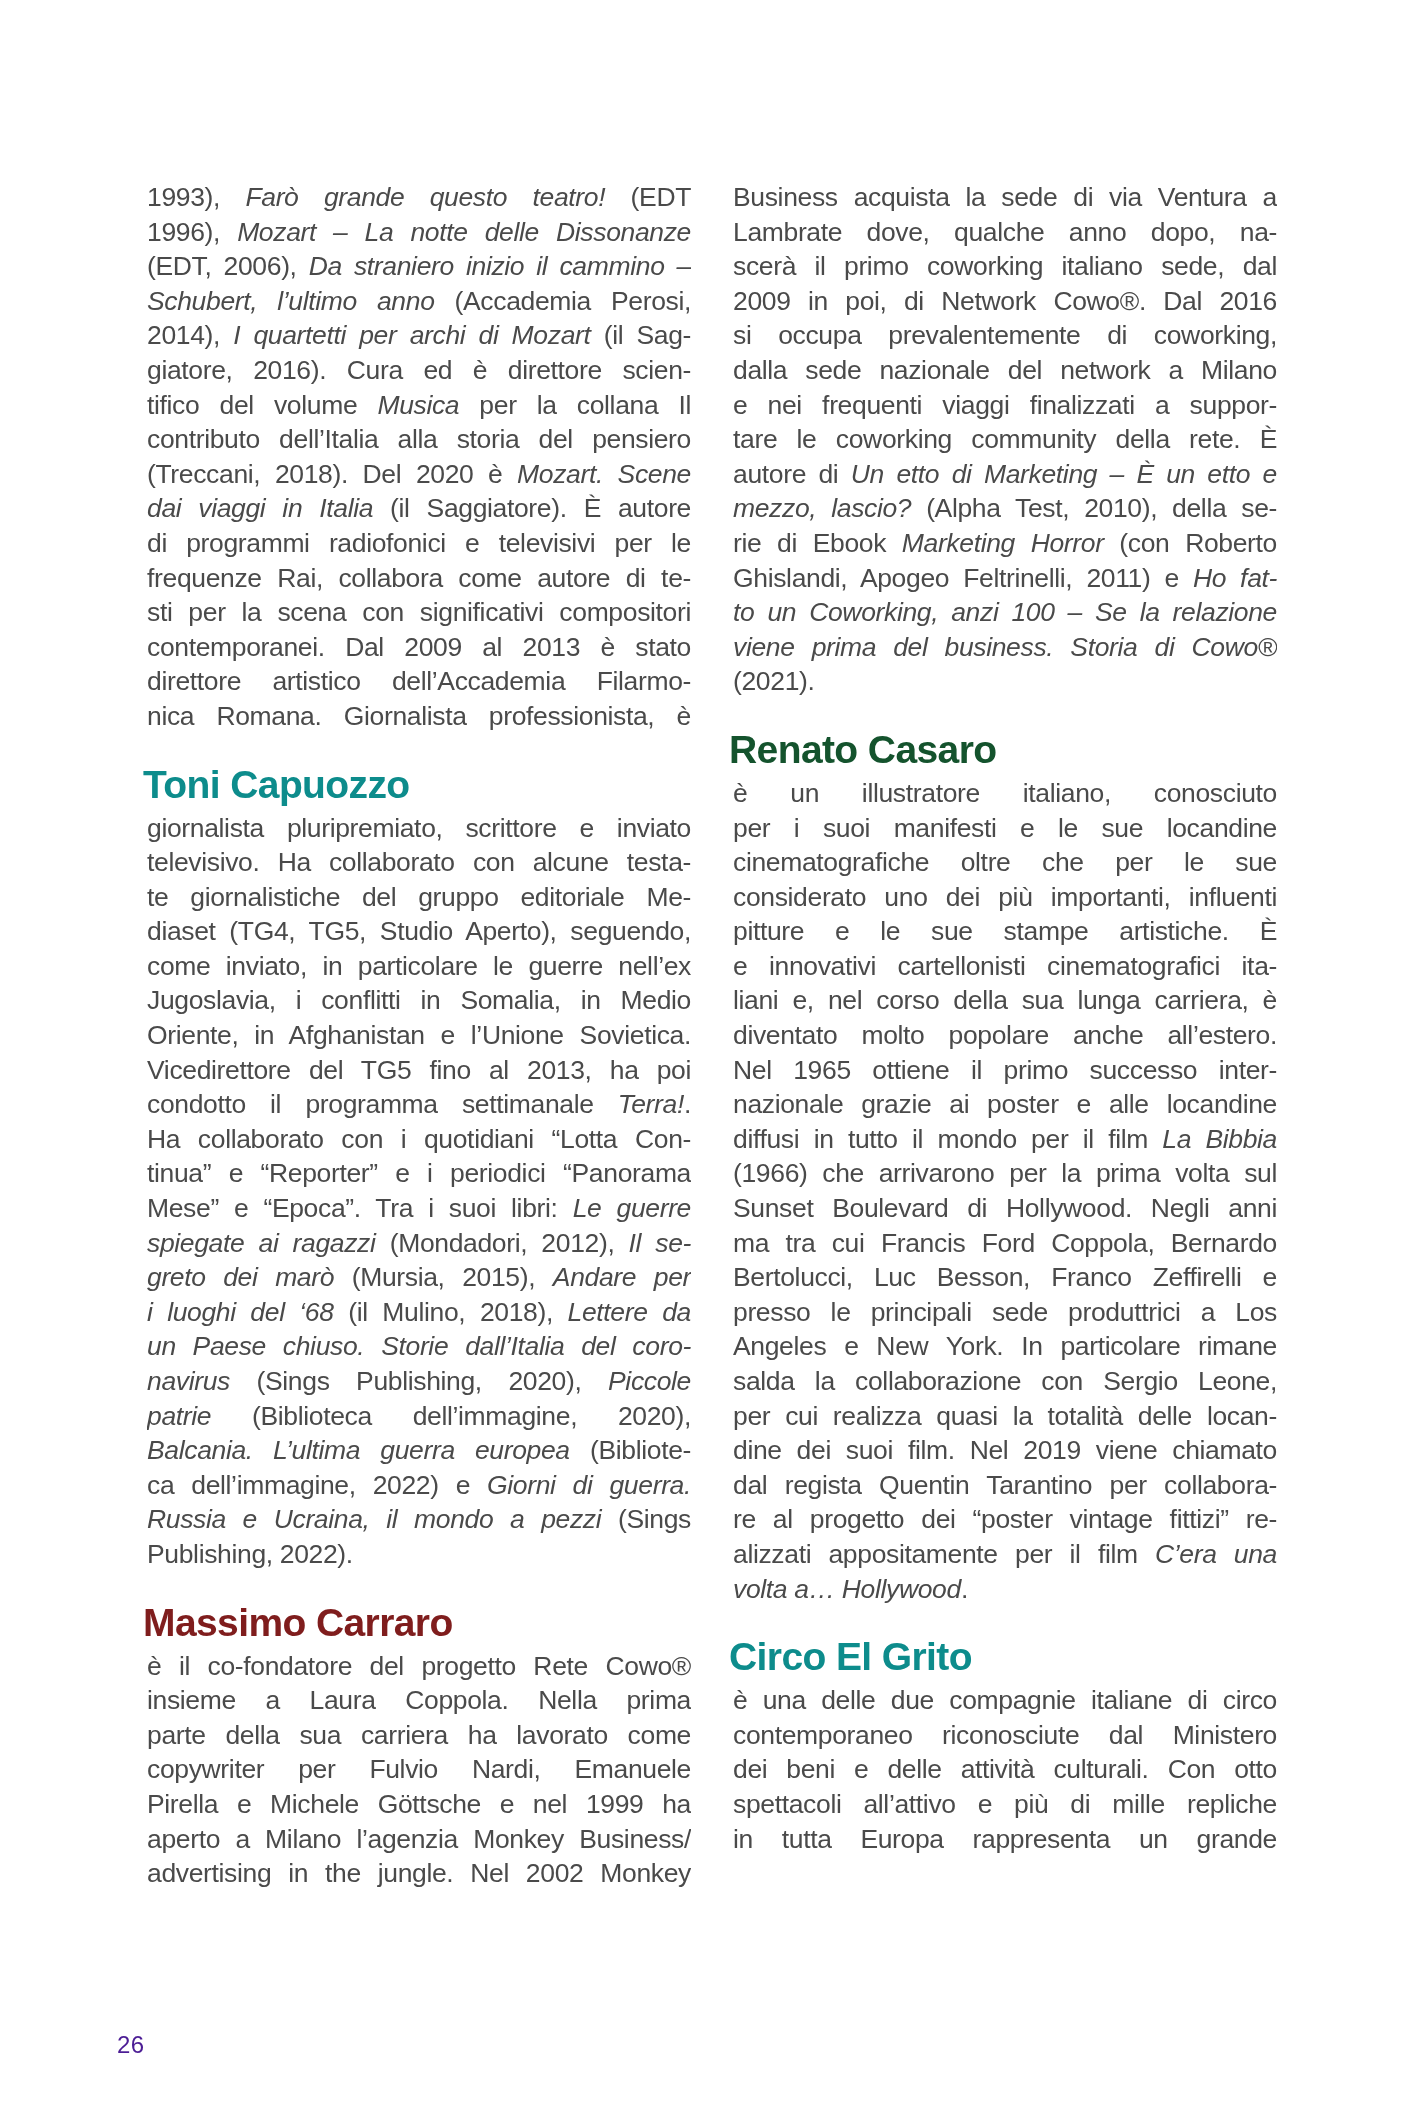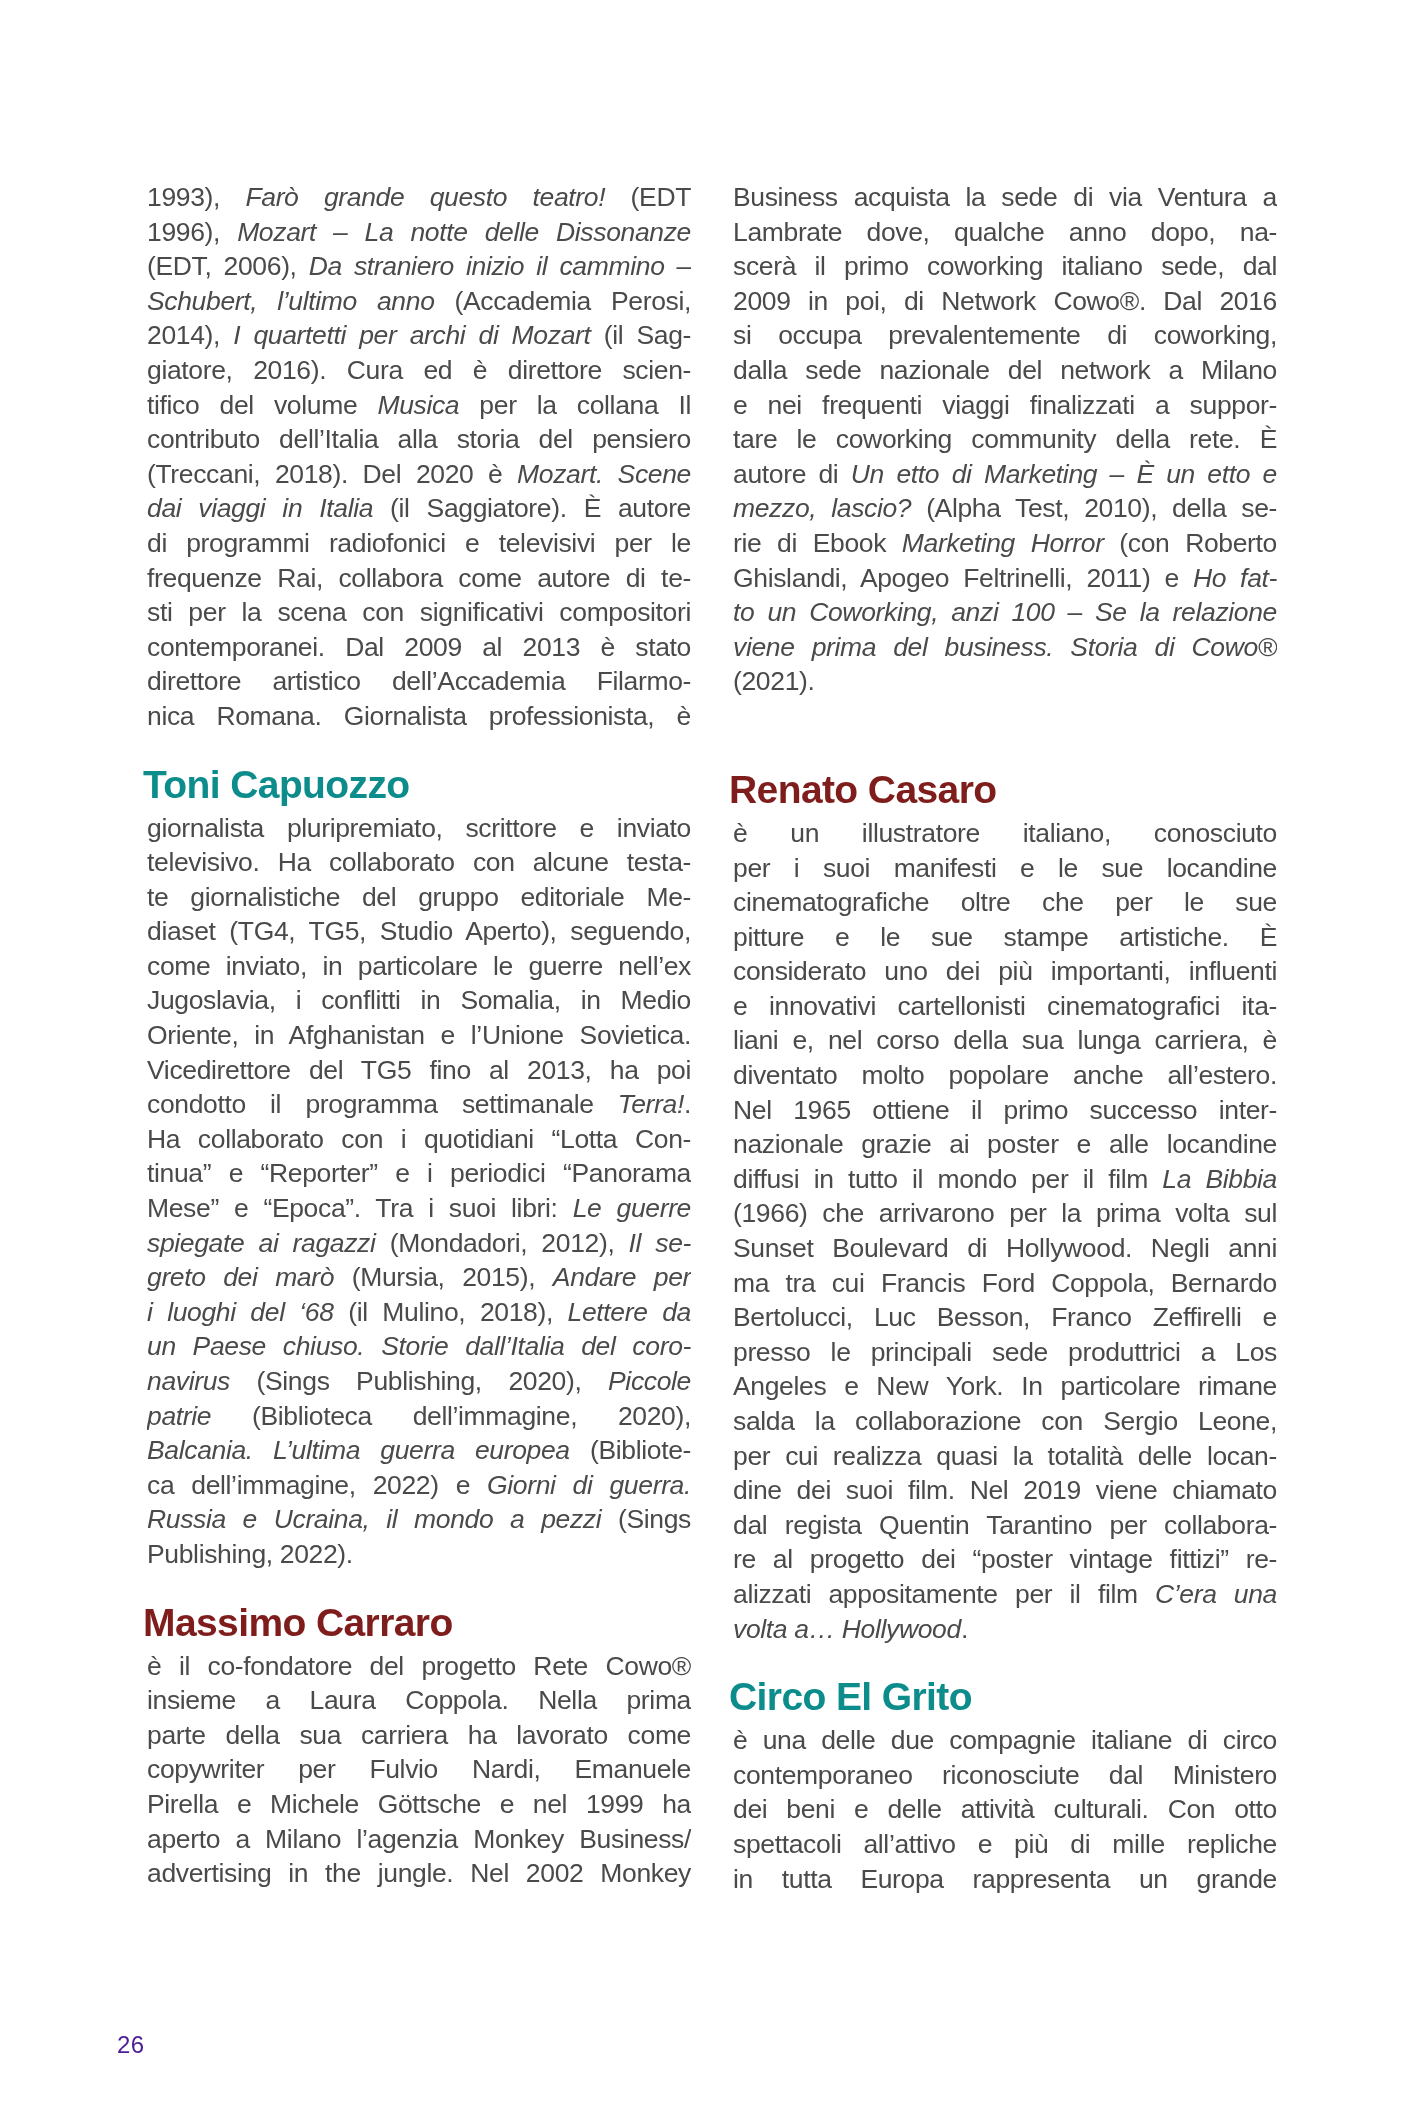--- a/index.html
+++ b/index.html
@@ -92,27 +92,27 @@
       <div class="line"><span>tare le coworking community della rete. È</span></div>
       <div class="line"><span>autore di </span><i>Un etto di Marketing – È un etto e</i></div>
       <div class="line"><i>mezzo, lascio?</i><span> (Alpha Test, 2010), della se-</span></div>
       <div class="line"><span>rie di Ebook </span><i>Marketing Horror</i><span> (con Roberto</span></div>
       <div class="line"><span>Ghislandi, Apogeo Feltrinelli, 2011) e </span><i>Ho fat-</i></div>
       <div class="line"><i>to un Coworking, anzi 100 – Se la relazione</i></div>
       <div class="line"><i>viene prima del business. Storia di Cowo®</i></div>
       <div class="line last"><span>(2021).</span></div>
     </div>
     <div class="gap"></div>
-    <h2 class="heading" style="color: #7f1d1d; margin-top: 40px;">Renato Casaro</h2>
+    <h2 class="heading" style="color: #14532d;">Renato Casaro</h2>
     <div class="block">
       <div class="line"><span>è un illustratore italiano, conosciuto</span></div>
       <div class="line"><span>per i suoi manifesti e le sue locandine</span></div>
       <div class="line"><span>cinematografiche oltre che per le sue</span></div>
+      <div class="line"><span>considerato uno dei più importanti, influenti</span></div>
       <div class="line"><span>pitture e le sue stampe artistiche. È</span></div>
-      <div class="line"><span>considerato uno dei più importanti, influenti</span></div>
       <div class="line"><span>e innovativi cartellonisti cinematografici ita-</span></div>
       <div class="line"><span>liani e, nel corso della sua lunga carriera, è</span></div>
       <div class="line"><span>diventato molto popolare anche all’estero.</span></div>
       <div class="line"><span>Nel 1965 ottiene il primo successo inter-</span></div>
       <div class="line"><span>nazionale grazie ai poster e alle locandine</span></div>
       <div class="line"><span>diffusi in tutto il mondo per il film </span><i>La Bibbia</i></div>
       <div class="line"><span>(1966) che arrivarono per la prima volta sul</span></div>
       <div class="line"><span>Sunset Boulevard di Hollywood. Negli anni</span></div>
       <div class="line"><span>ma tra cui Francis Ford Coppola, Bernardo</span></div>
       <div class="line"><span>Bertolucci, Luc Besson, Franco Zeffirelli e</span></div>

